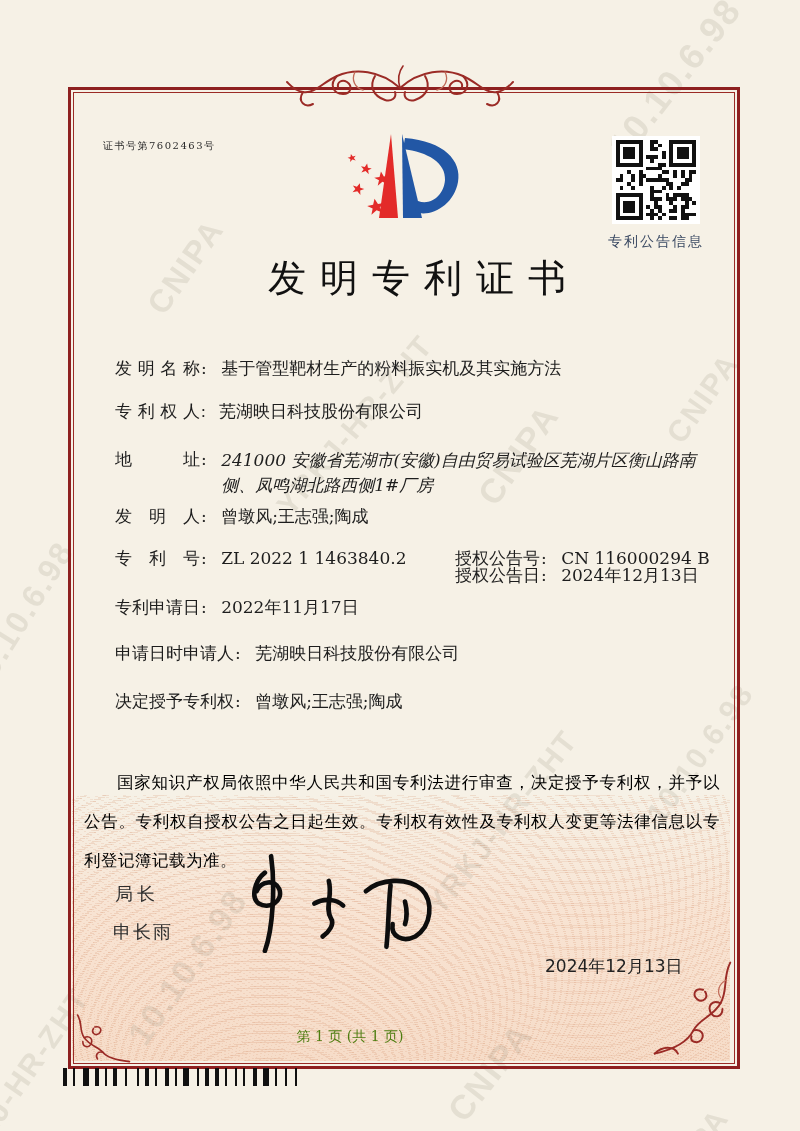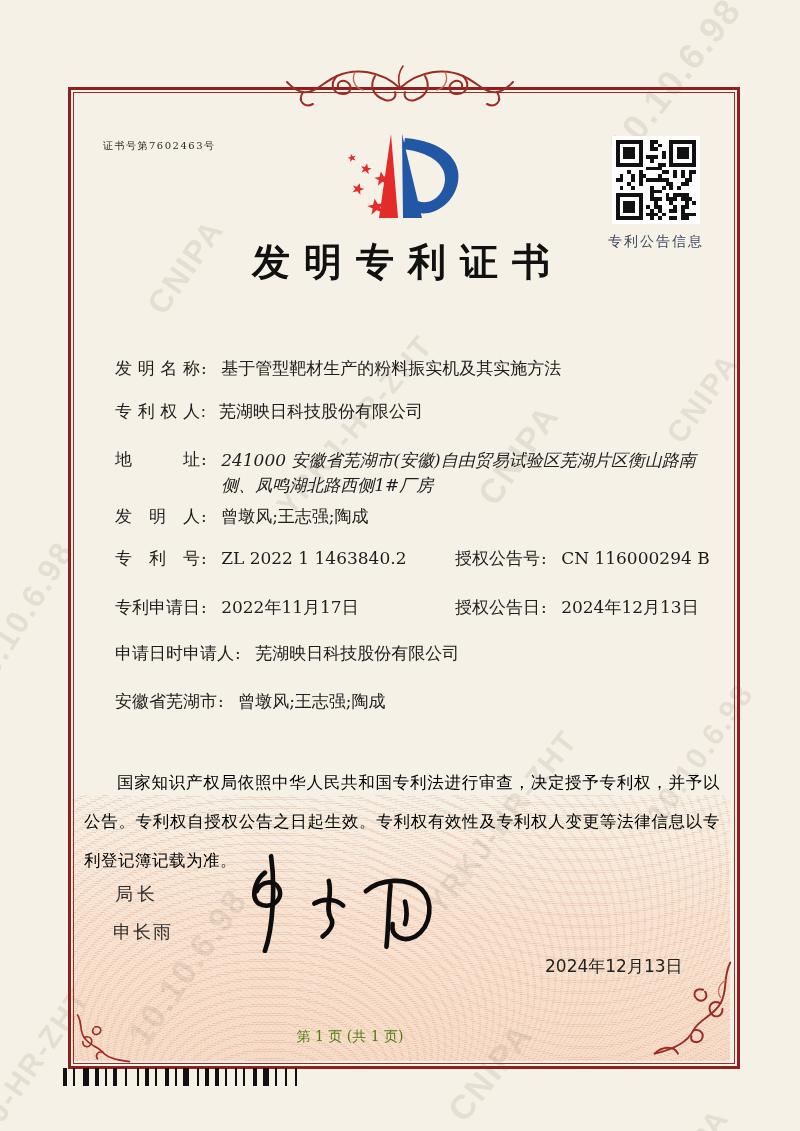--- a/index.html
+++ b/index.html
@@ -18,22 +18,22 @@
   
   .frame{position:absolute;left:68px;top:87px;width:666px;height:976px;border:3px solid #8e2020;z-index:2;}
   .frame-inner{position:absolute;inset:2px;border:1px solid #9b2b26;}
   .content{position:absolute;inset:0;z-index:3;}
   .orn{position:absolute;z-index:4;}
   .cert-no{position:absolute;left:103px;top:139px;font-size:10px;letter-spacing:1.5px;color:#2a2a2a;}
   .logo{position:absolute;left:332px;top:124px;}
   .qr{position:absolute;left:612px;top:136px;background:#fff;}
   .qr-label{position:absolute;left:592px;top:233px;width:128px;text-align:center;font-size:14px;
             letter-spacing:2px;color:#3b4a63;}
-  .title{position:absolute;left:68px;top:237px;width:666px;margin:0;text-align:center;
-         font-size:38px;font-weight:bold;letter-spacing:14px;text-indent:14px;color:#111;}
+  .title{position:absolute;left:68px;top:237px;width:666px;margin:16px;text-align:center;
+         font-size:38px;font-weight:normal;letter-spacing:14px;text-indent:14px;color:#111;}
   .row{position:absolute;left:115px;font-size:17px;white-space:nowrap;}
   .row.rcol{left:455px;}
   .lab{display:inline-block;width:85px;text-align:justify;text-align-last:justify;}
   .lab.auto{width:auto;text-align:left;text-align-last:left;}
   .colon{margin-left:1px;}
   .val{margin-left:9px;}
   .val.wrap{display:inline-block;width:478px;white-space:normal;line-height:25px;vertical-align:top;font-style:italic;}
   .legal{position:absolute;left:84px;top:763px;width:636px;margin:0;font-size:16.5px;line-height:39px;
          text-indent:2em;letter-spacing:0.5px;text-align:justify;color:#000000;}
   .sig-title{position:absolute;left:115px;top:882px;font-family:"DejaVu Sans","Liberation Sans",sans-serif;
@@ -273,30 +273,30 @@
       <span class="val">ZL 2022 1 1463840.2</span>
     </div>
     <div class="row rcol" style="top:547px;">
       <span class="lab">授权公告号</span><span class="colon">:</span>
       <span class="val">CN 116000294 B</span>
     </div>
     <div class="row" style="top:596px;">
       <span class="lab">专利申请日</span><span class="colon">:</span>
       <span class="val">2022年11月17日</span>
     </div>
-    <div class="row rcol" style="top:596px;">
+    <div class="row rcol" style="top:564px;">
       <span class="lab">授权公告日</span><span class="colon">:</span>
       <span class="val">2024年12月13日</span>
     </div>
     <div class="row" style="top:642px;">
       <span class="lab auto">申请日时申请人</span><span class="colon">:</span>
       <span class="val">芜湖映日科技股份有限公司</span>
     </div>
     <div class="row" style="top:690px;">
-      <span class="lab auto">安徽省芜湖市</span><span class="colon">:</span>
+      <span class="lab auto">决定授予专利权</span><span class="colon">:</span>
       <span class="val">曾墩风;王志强;陶成</span>
     </div>
 
     <p class="legal">国家知识产权局依照中华人民共和国专利法进行审查，决定授予专利权，并予以公告。专利权自授权公告之日起生效。专利权有效性及专利权人变更等法律信息以专利登记簿记载为准。</p>
 
     <div class="sig-title">局长</div>
     <div class="sig-name">申长雨</div>
 
     <svg class="signature" width="210" height="103" viewBox="0 0 200 100">
       <g stroke="#0d0d0d" stroke-width="4.5" fill="none" stroke-linecap="round" stroke-linejoin="round">

